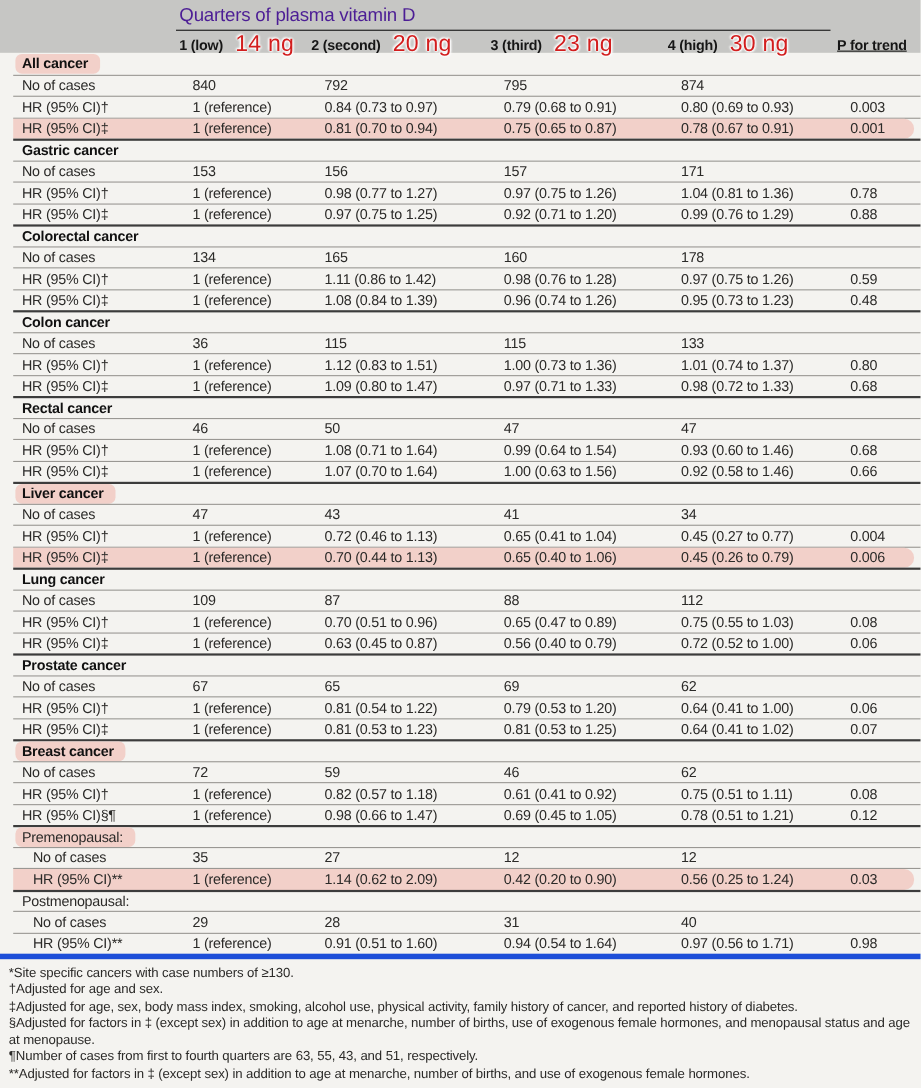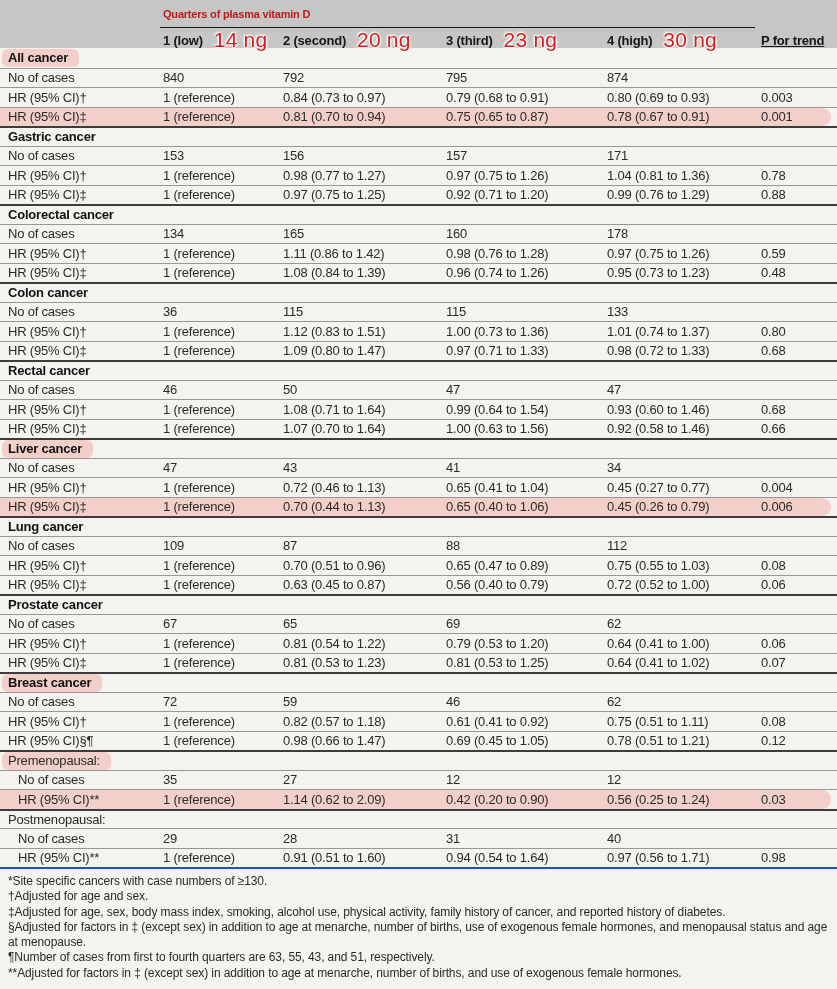--- a/index.html
+++ b/index.html
@@ -21,41 +21,41 @@
 
   
   .thead { background: var(--header-bg, #c6c6c4); }
   .h-row1 { height: 28px; }
   .h-row1 .group-cell {
     grid-column: 2 / 6;
     align-self: stretch;
     display: flex; align-items: center;
     border-bottom: 1px solid #161616;
     padding-left: 3px;
-    font-weight: bold; font-size: 11px; letter-spacing: -0.2px;
-    color: #b91c1c;
+    font-weight: normal; font-size: 17px; letter-spacing: -0.2px;
+    color: #4c1d95;
   }
   .h-row2 { height: 20px; }
   .qhead {
     display: flex; align-items: center; gap: 11px;
     padding-left: 3px; white-space: nowrap;
   }
   .qlabel { font-weight: bold; font-size: 13px; letter-spacing: -0.2px; color: #161616; }
   .qnote {
     color: var(--annotation-red, #d21e1e);
     font-size: 21px; letter-spacing: 0.2px;
     text-shadow: 0 0 2px #fff, 0 0 2px #fff, 0 0 3px #ffffffcc, 1px 1px 2px #fff, -1px -1px 2px #fff;
   }
   .p-head {
     font-weight: bold; font-size: 13px; letter-spacing: -0.2px;
     color: #161616; padding-left: 6px; white-space: nowrap; text-decoration: underline;
   }
 
   
-  #tbody { border-bottom: 2px solid #1d4ed8; }
+  #tbody { border-bottom: 5px solid #1d4ed8; padding-left: 12px; }
   .row { box-sizing: border-box; height: 19.5px; position: relative; }
   .data-row { border-top: 1px solid #999793; }
   .title-row {
     border-top: 2px solid #3c3c3c;
     display: block; line-height: 17.5px; padding-left: 8px;
     font-weight: bold; font-size: 13px; letter-spacing: -0.2px; color: #111;
     white-space: nowrap;
   }
   .section:first-child .title-row { border-top: none; line-height: 19.5px; }
   .title-row.regular { font-weight: normal; color: #2b2a28; }

